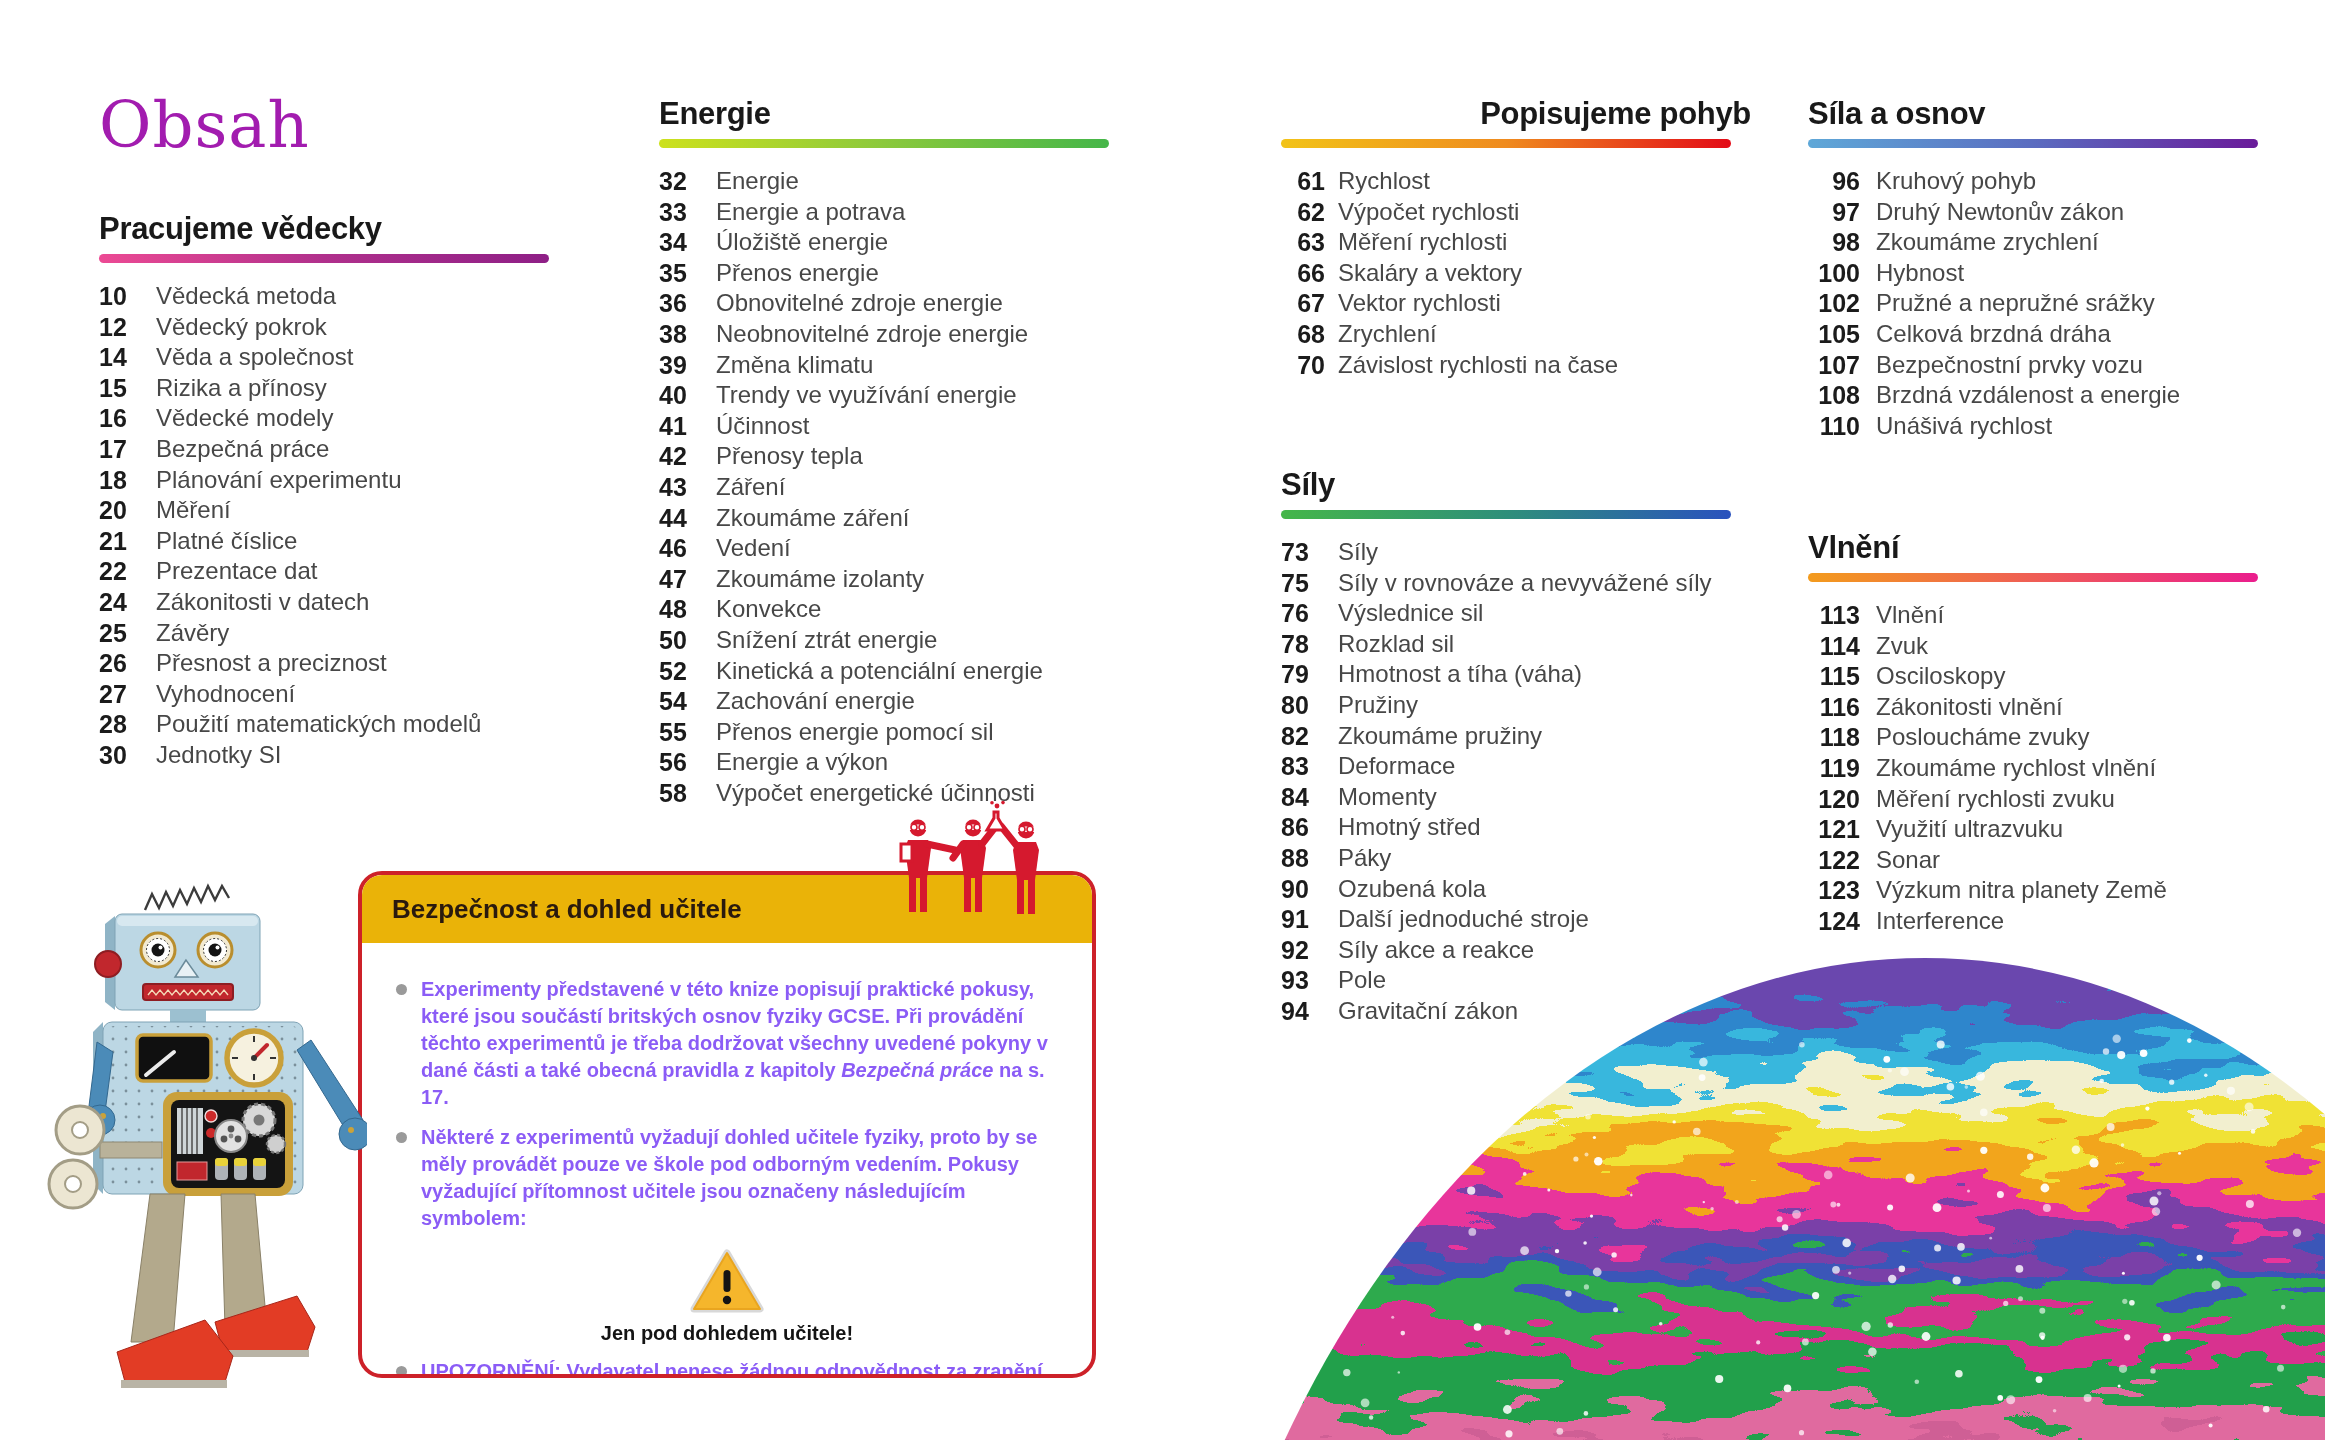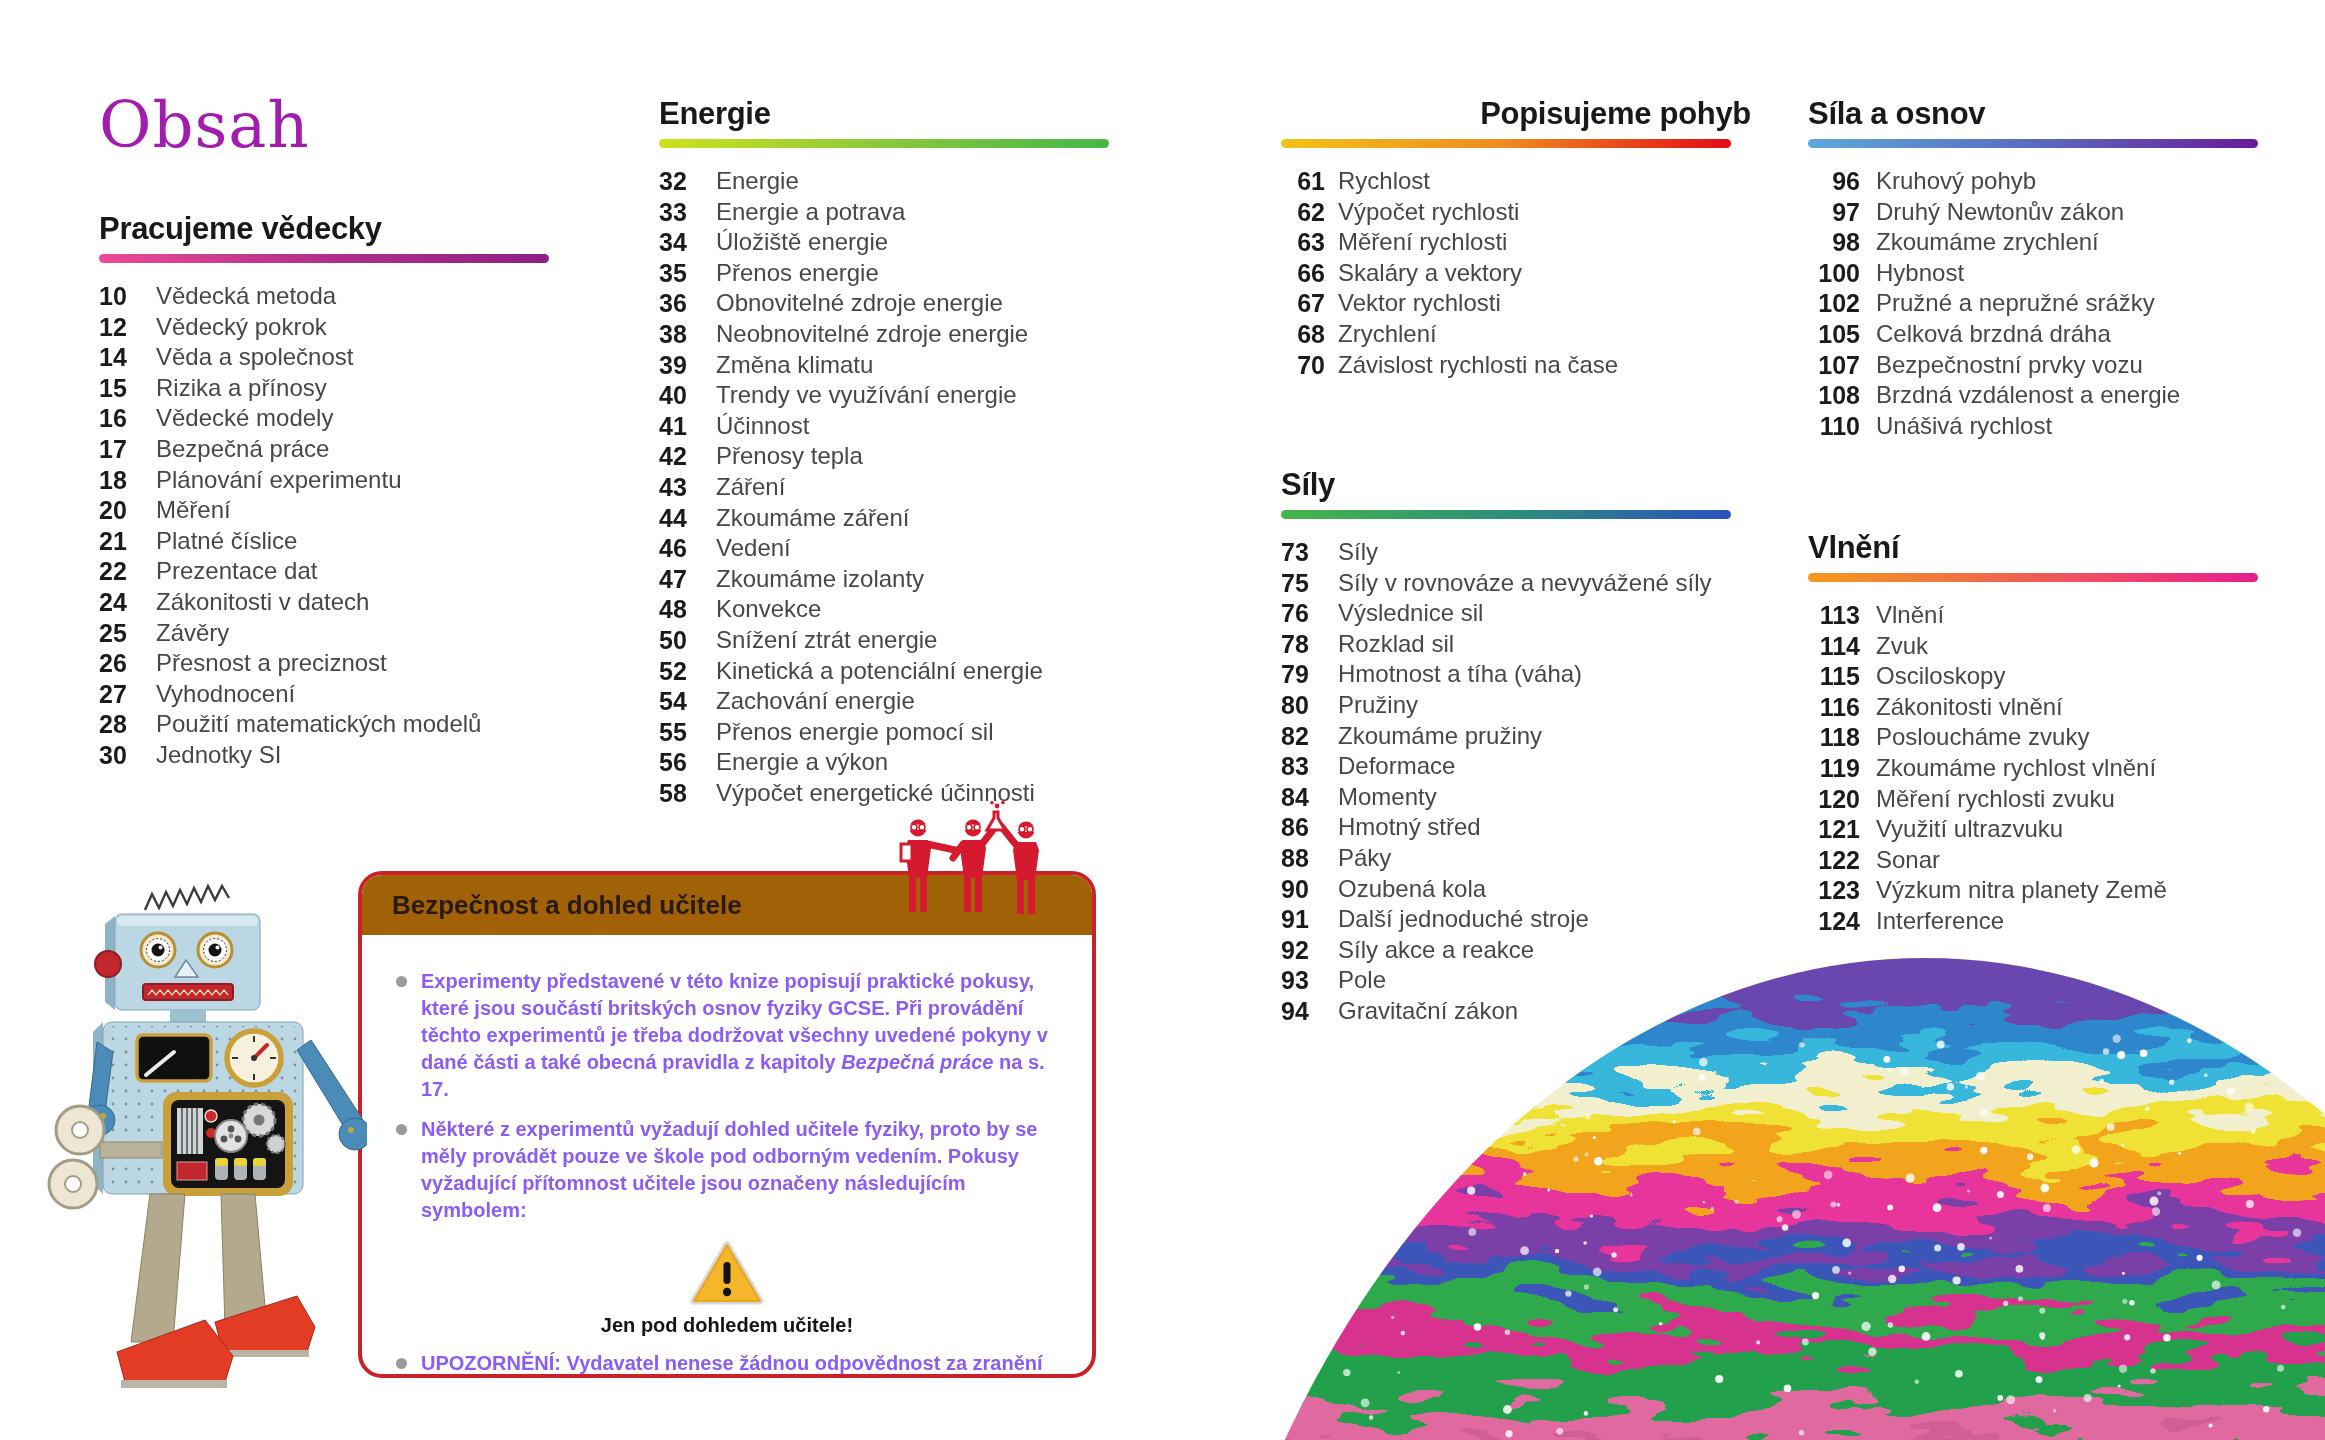--- a/index.html
+++ b/index.html
@@ -24,21 +24,21 @@
   #sec0{left:99px; top:212px;}
   #sec1{left:627px; top:97px;margin-left:32px;}
   #sec2{left:1281px;top:97px;text-align:right;}
   #sec3{left:1281px;top:468px;}
   #sec4{left:1808px;top:97px;}
   #sec5{left:1808px;top:531px;}
 
   
   .sbox{position:absolute;left:358px;top:871px;width:738px;height:507px;background:#ffffff;
         border:4px solid #cd2129;border-radius:24px;box-sizing:border-box;z-index:2;overflow:hidden;}
-  .sbox-head{height:60px;background:#a16207;display:flex;align-items:center;}
+  .sbox-head{height:68px;background:#eab308;display:flex;align-items:center;}
   .sbox-head h3{margin:0 0 0 30px;font-size:26px;font-weight:700;color:#2a1a0e;}
   .sbullets{padding:20px 36px 0 28px;}
   .bullet{display:flex;margin-top:13px;}
   .bullet .dot{flex:none;width:11px;height:11px;border-radius:50%;background:#9a9a9a;margin:8px 14px 0 6px;}
   .bullet p{margin:0;font-size:20px;line-height:27px;font-weight:700;color:#8b5cf6;width:645px;}
   .bullet p i{font-style:italic;}
   .symbolblk{text-align:center;margin-top:16px;}
   .symbolblk svg{display:block;margin:0 auto;}
   .wcaption{font-size:20px;font-weight:700;color:#141414;margin-top:6px;text-align:center;}
 

